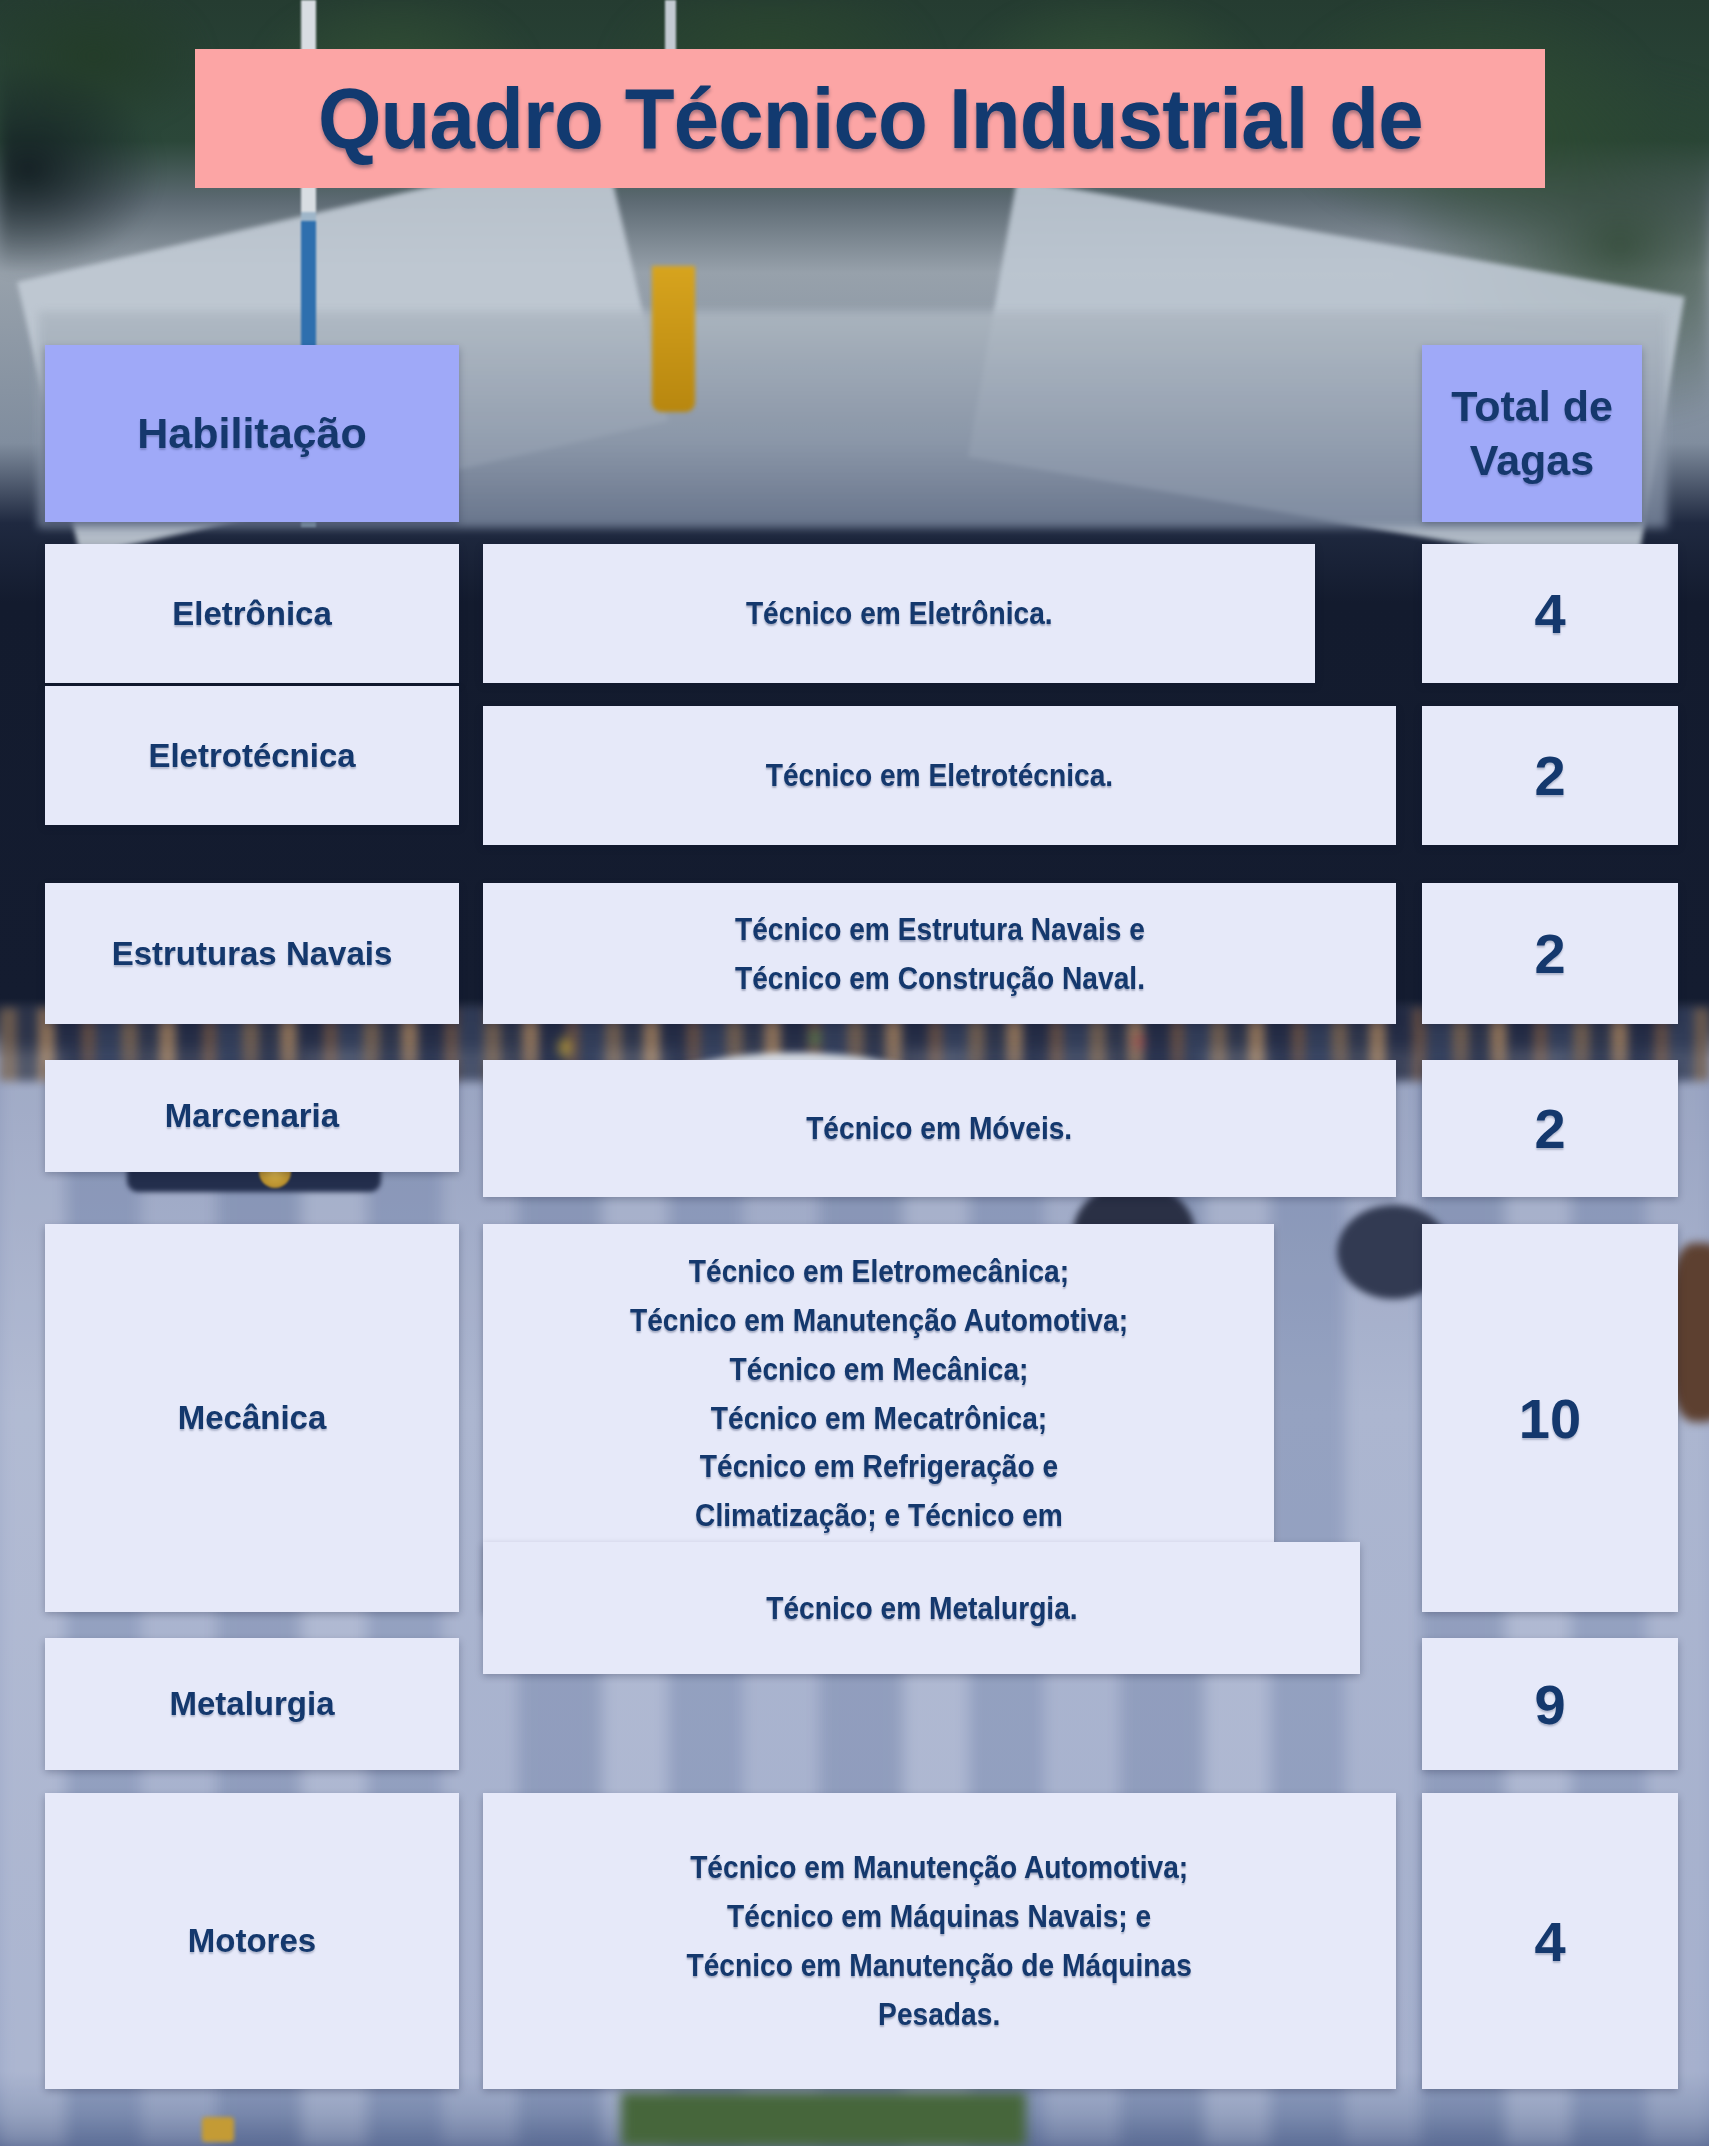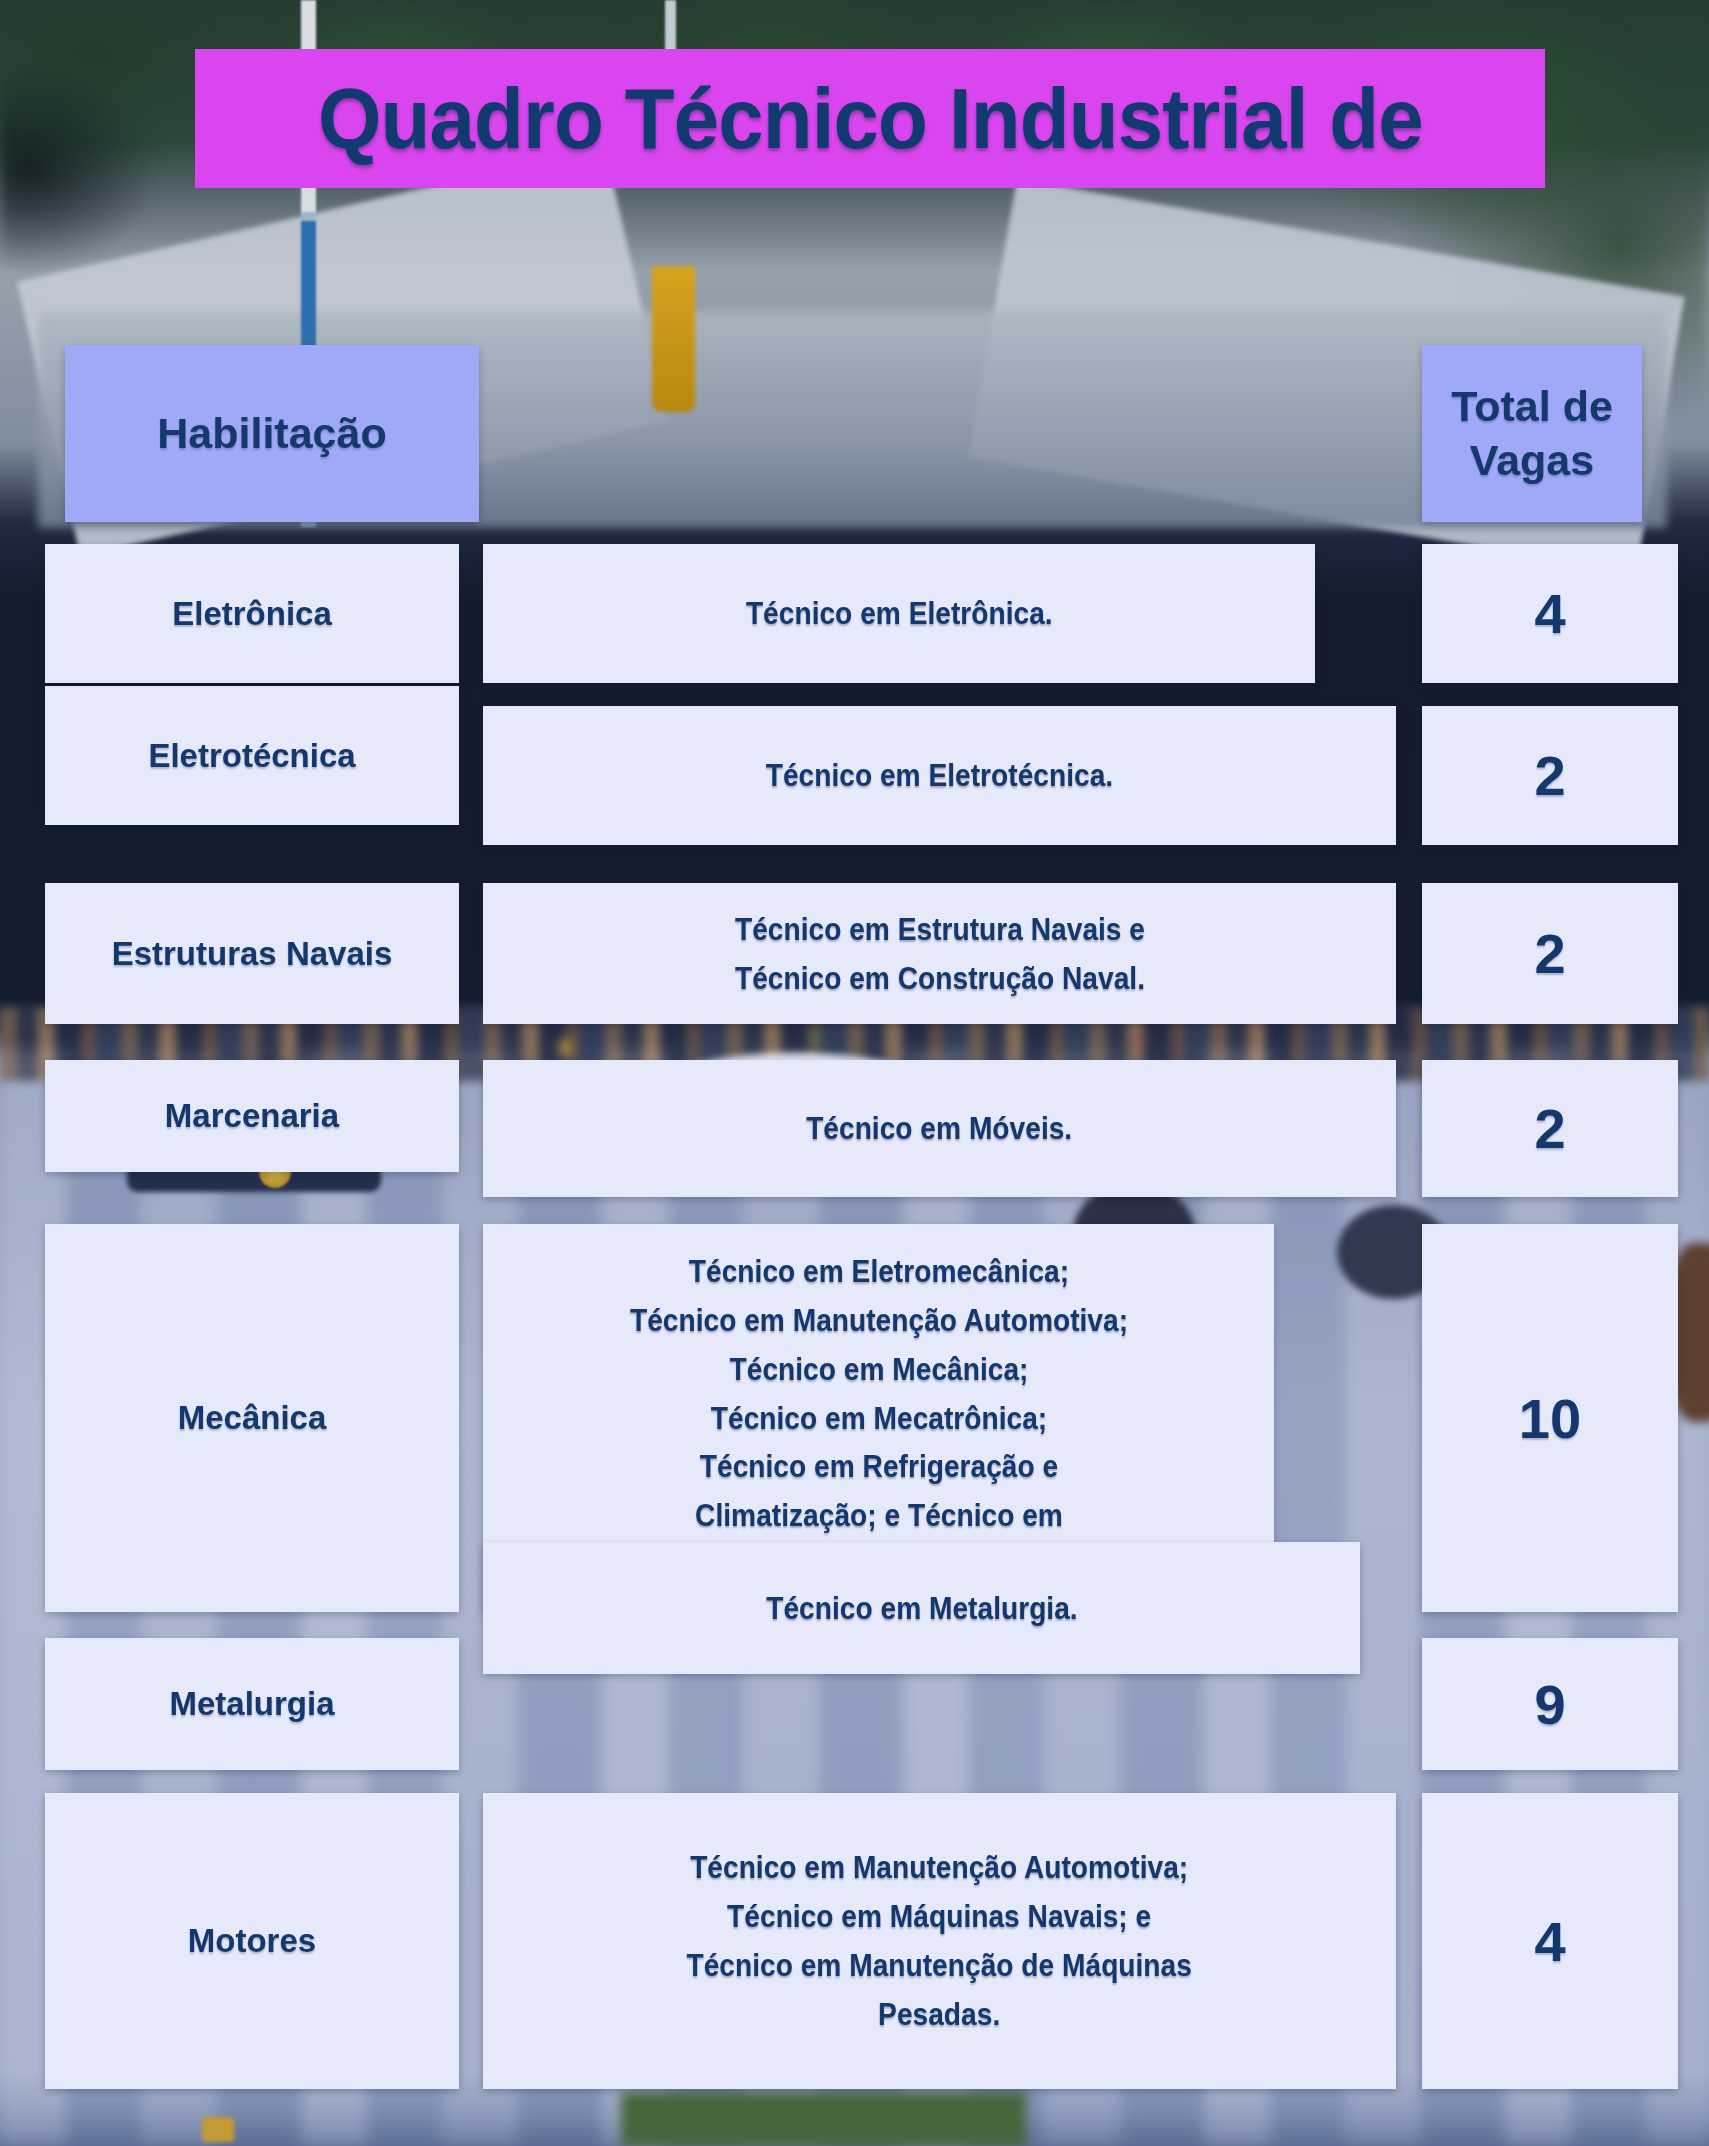--- a/index.html
+++ b/index.html
@@ -55,21 +55,21 @@
   .head-1{position:absolute;left:1073px;top:1182px;width:122px;height:104px;background:#2a3045;
     border-radius:50%;filter:blur(3.8px);}
   .head-2{position:absolute;left:1337px;top:1205px;width:113px;height:94px;background:#323a52;
     border-radius:50%;filter:blur(3.8px);}
   .head-right{position:absolute;left:1667px;top:1243px;width:66px;height:179px;background:#5d4030;
     border-radius:40%;filter:blur(4.7px);}
   .grass{position:absolute;left:621px;top:2092px;width:405px;height:55px;background:#46663b;filter:blur(5.6px);}
   .buckle{position:absolute;left:202px;top:2117px;width:32px;height:24.5px;background:#c49b35;
     border-radius:3.8px;filter:blur(1.9px);}
   
-  .title-box{position:absolute;background:#d946ef;display:flex;align-items:center;justify-content:center;}
+  .title-box{position:absolute;background:#fca5a5;display:flex;align-items:center;justify-content:center;}
   .title-box.l1{left:195px;top:49px;width:1350px;height:139px;}
   .title-box.l2{left:537px;top:188px;width:665px;height:83px;}
   .title-text{
     font-size:85px;font-weight:800;color:#123a70;letter-spacing:-0.9px;white-space:nowrap;
     transform:scaleX(.96);text-shadow:0 2.8px 3.8px rgba(10,20,50,.35);line-height:1;}
   
   .cell{position:absolute;background:#e6e9f9;display:flex;align-items:center;justify-content:center;
     text-align:center;box-shadow:0 2.8px 7.5px rgba(10,18,45,.28);color:#14386d;}
   .cell.head{background:#9fa9f8;}
   .head-label{font-size:43px;font-weight:700;color:#15386d;line-height:1.25;
@@ -103,21 +103,21 @@
   <div class="head-1"></div>
   <div class="head-2"></div>
   <div class="head-right"></div>
   <div class="grass"></div>
   <div class="buckle"></div>
 
   <div class="title-box l1">
     <span class="title-text">Quadro Técnico Industrial de</span>
   </div>
 
-  <div class="cell head" style="left:45px;top:345px;width:414px;height:177px;margin-left:20px;">
+  <div class="cell head" style="left:45px;top:345px;width:414px;height:177px;">
     <span class="head-label">Habilitação</span>
   </div>
   <div class="cell head" style="left:1422px;top:345px;width:220px;height:177px;padding:0 13px;box-sizing:border-box;">
     <span class="head-label">Total de Vagas</span>
   </div>
 
   <div id="table-root">
       <div class="cell" style="left: 45px; top: 544px; width: 414px; height: 139px;">
         <span class="hab-label">Eletrônica</span>
       </div>

